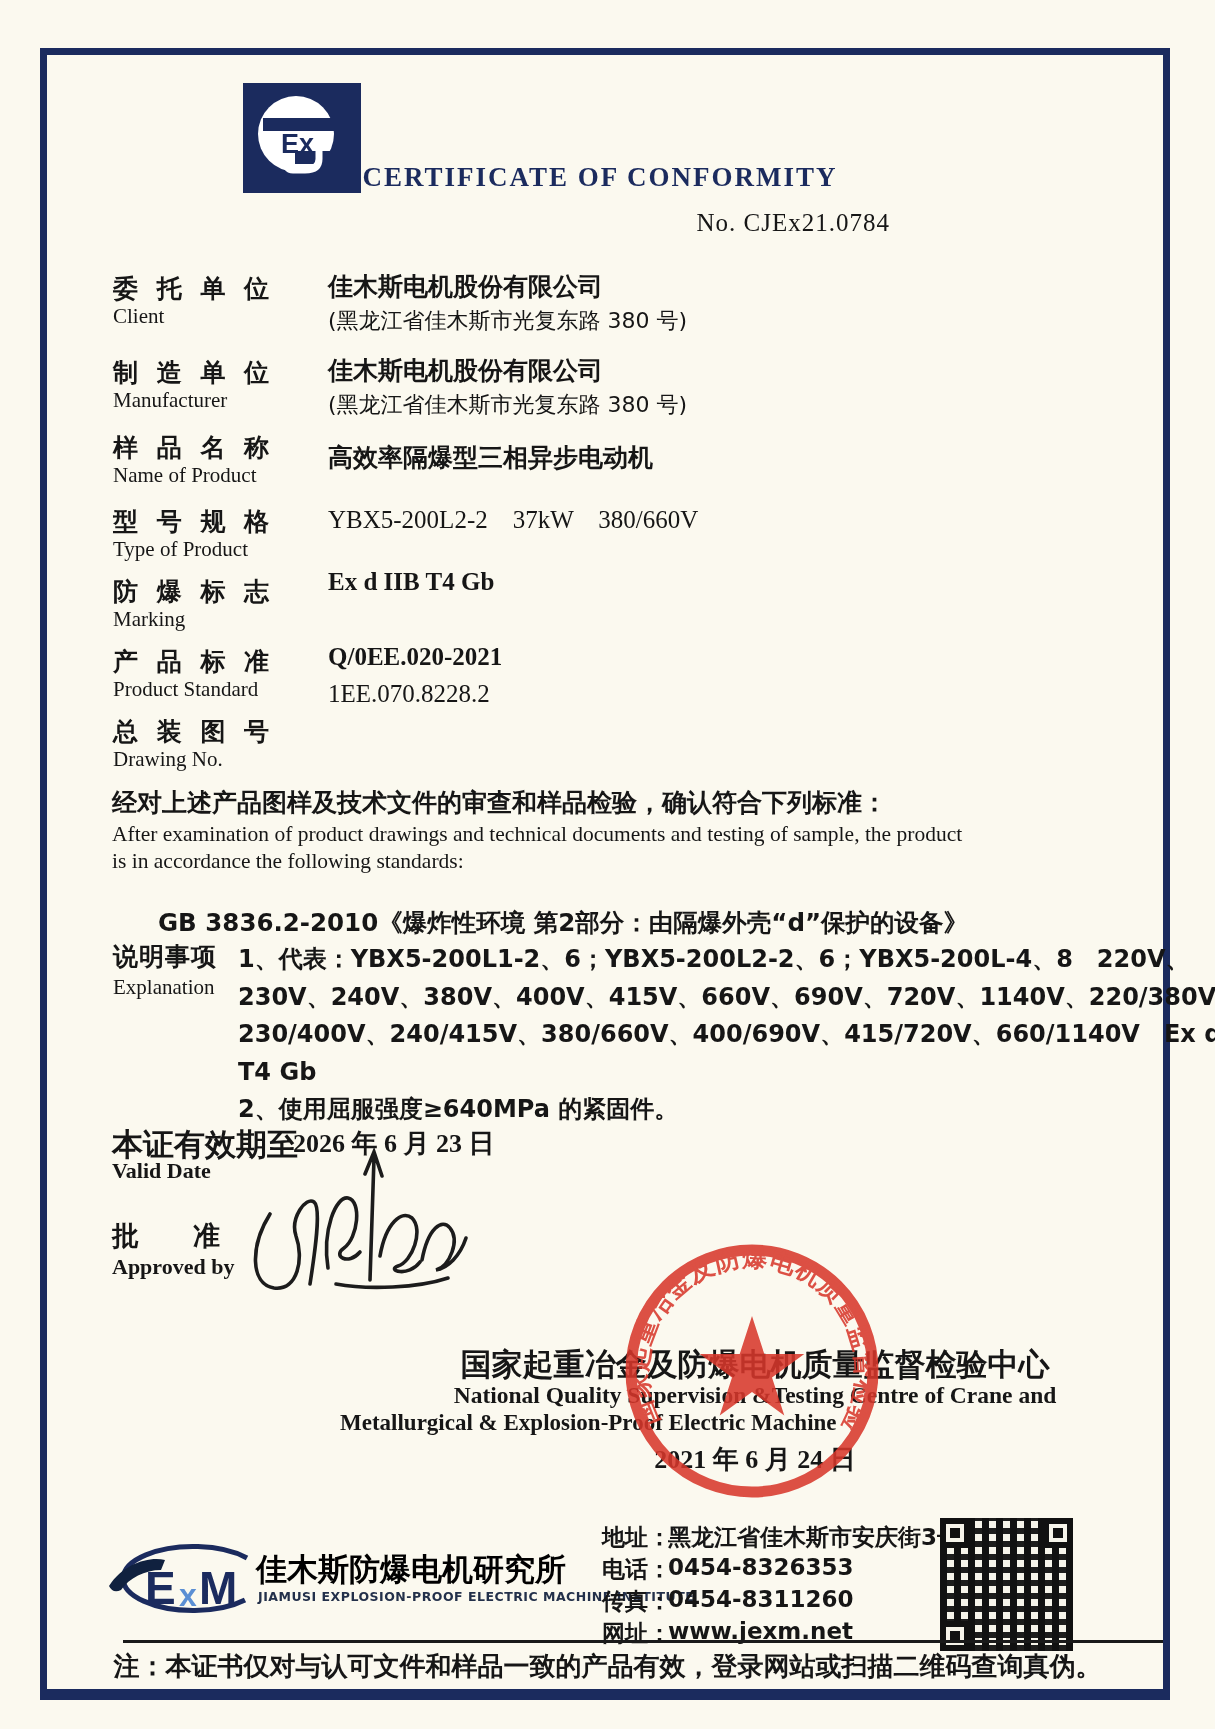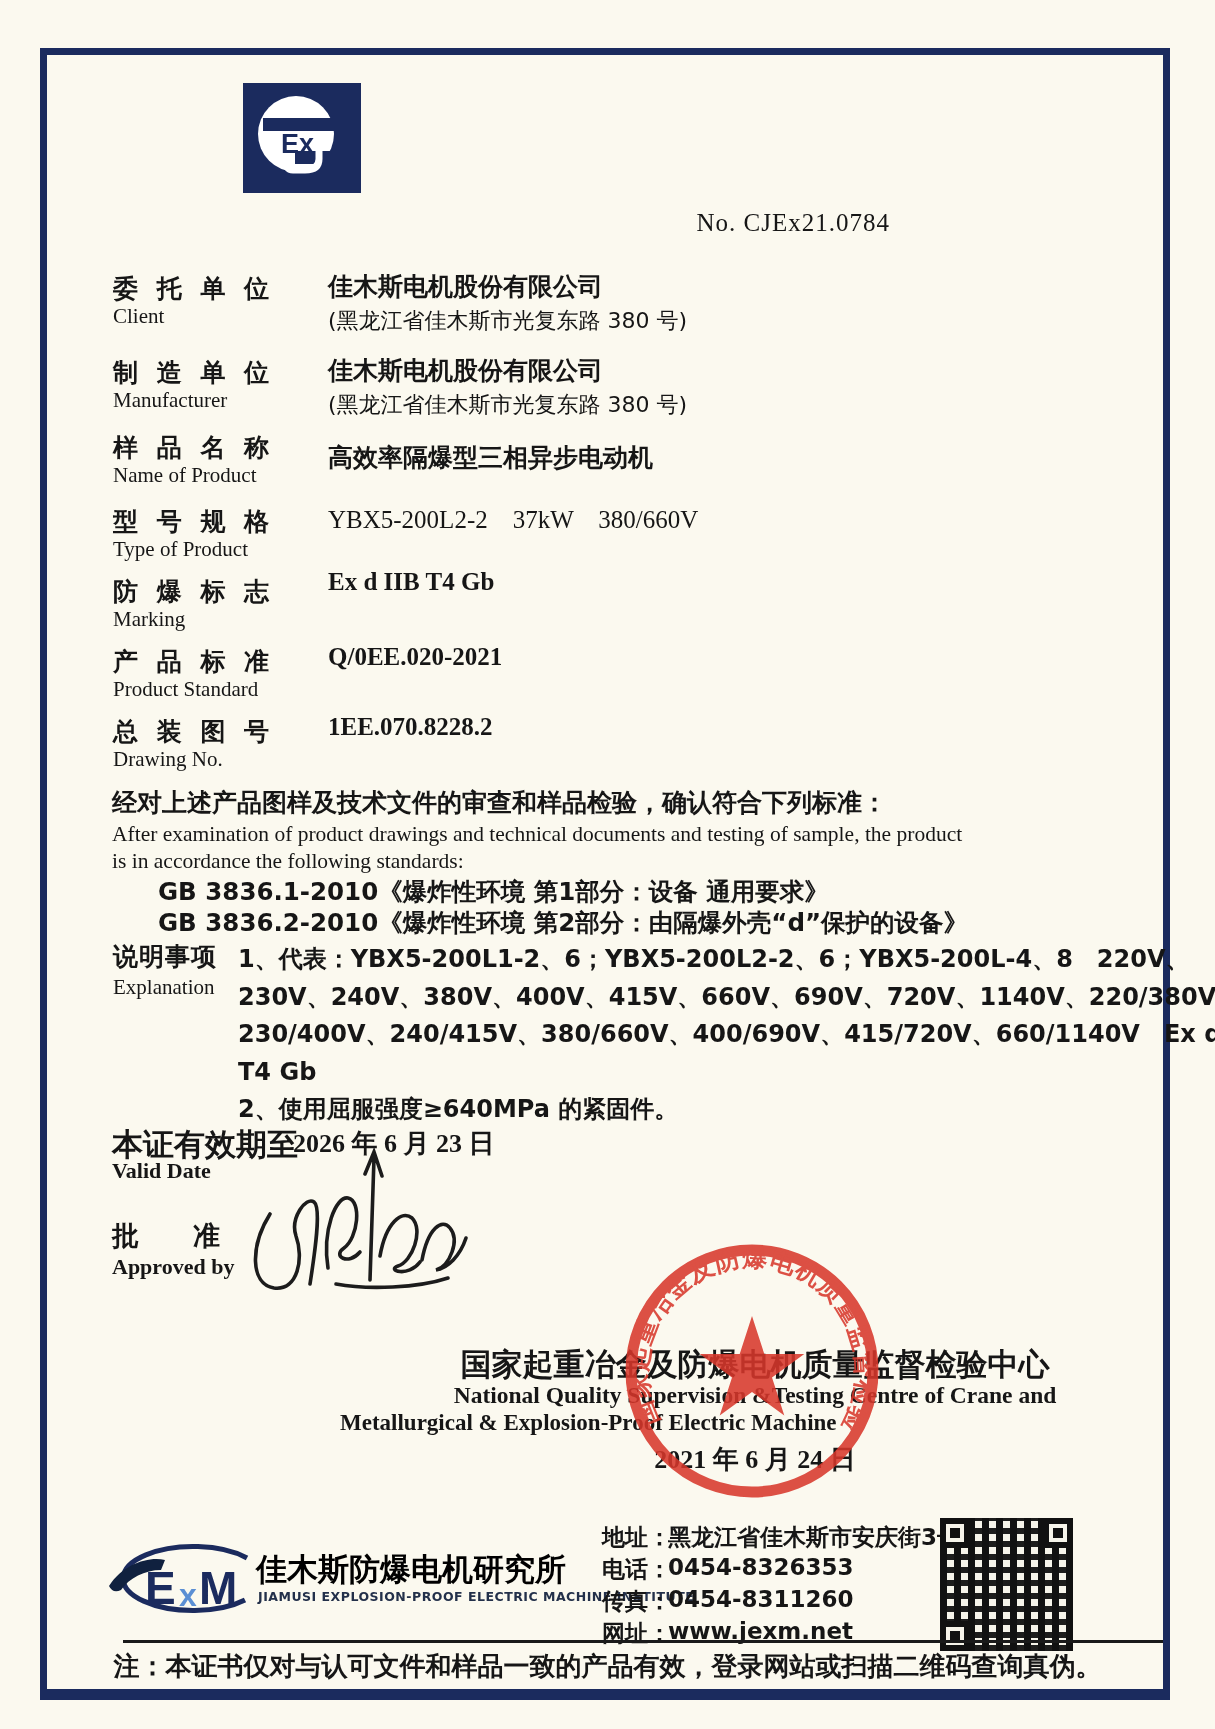--- a/index.html
+++ b/index.html
@@ -56,20 +56,21 @@
 
   <svg class="abs" style="left:243px;top:83px" width="118" height="110" viewBox="0 0 118 110">
     <rect x="0" y="0" width="118" height="110" fill="#1b2b5e"></rect>
     <circle cx="53" cy="51" r="38" fill="#ffffff"></circle>
     <rect x="20" y="35" width="98" height="13" fill="#1b2b5e"></rect>
     <rect x="52" y="68" width="66" height="13" fill="#1b2b5e"></rect>
     <text x="38" y="70" font-size="27" font-weight="700" fill="#1b2b5e" font-family="Liberation Sans, sans-serif">Ex</text>
     <path d="M 76 60 L 76 76 Q 76 87 62 87 L 50 87 Q 42 87 45 79" fill="none" stroke="#ffffff" stroke-width="7"></path>
   </svg>
 
+  <div class="abs title-en serif">CERTIFICATE OF CONFORMITY</div>
   <div class="abs certno serif">No.  CJEx21.0784</div>
 
   <div class="abs flabel" style="top:272px">委 托 单 位</div>
   <div class="abs flabel-en serif" style="top:304px">Client</div>
   <div class="abs fvalue" style="top:270px">佳木斯电机股份有限公司</div>
   <div class="abs fsub" style="top:306px">(黑龙江省佳木斯市光复东路 380 号)</div>
 
   <div class="abs flabel" style="top:356px">制 造 单 位</div>
   <div class="abs flabel-en serif" style="top:388px">Manufacturer</div>
   <div class="abs fvalue" style="top:354px">佳木斯电机股份有限公司</div>
@@ -86,26 +87,25 @@
   <div class="abs flabel" style="top:575px">防 爆 标 志</div>
   <div class="abs flabel-en serif" style="top:607px">Marking</div>
   <div class="abs fvalue serif" style="top:568px;font-weight:700">Ex d IIB T4 Gb</div>
 
   <div class="abs flabel" style="top:645px">产 品 标 准</div>
   <div class="abs flabel-en serif" style="top:677px">Product Standard</div>
   <div class="abs fvalue serif" style="top:643px;font-weight:600">Q/0EE.020-2021</div>
 
   <div class="abs flabel" style="top:715px">总 装 图 号</div>
   <div class="abs flabel-en serif" style="top:747px">Drawing No.</div>
-  <div class="abs fvalue serif" style="top:713px;font-weight:700">1EE.070.8228.2</div>
+  <div class="abs fvalue serif" style="top:680px;font-weight:400">1EE.070.8228.2</div>
 
   <div class="abs std-en serif" style="top:822px">After examination of product drawings and technical documents and testing of sample, the product</div>
   <div class="abs std-zh">经对上述产品图样及技术文件的审查和样品检验，确认符合下列标准：</div>
   <div class="abs std-en serif" style="top:849px">is in accordance the following standards:</div>
-  <div class="abs gb" style="top:875px">GB 3836.1-2010《爆炸性环境 第1部分：设备 通用要求》</div>
   <div class="abs gb" style="top:906px">GB 3836.2-2010《爆炸性环境 第2部分：由隔爆外壳“d”保护的设备》</div>
 
   <div class="abs flabel" style="top:940px;letter-spacing:1px">说明事项</div>
   <div class="abs flabel-en serif" style="top:975px">Explanation</div>
   <div class="abs" style="left:238px;top:941px">
     <div class="expl-line">1、代表：YBX5-200L1-2、6；YBX5-200L2-2、6；YBX5-200L-4、8　220V、</div>
     <div class="expl-line">230V、240V、380V、400V、415V、660V、690V、720V、1140V、220/380V、</div>
     <div class="expl-line">230/400V、240/415V、380/660V、400/690V、415/720V、660/1140V　Ex d IIB</div>
     <div class="expl-line">T4 Gb</div>
     <div class="expl-line">2、使用屈服强度≥640MPa 的紧固件。</div>

